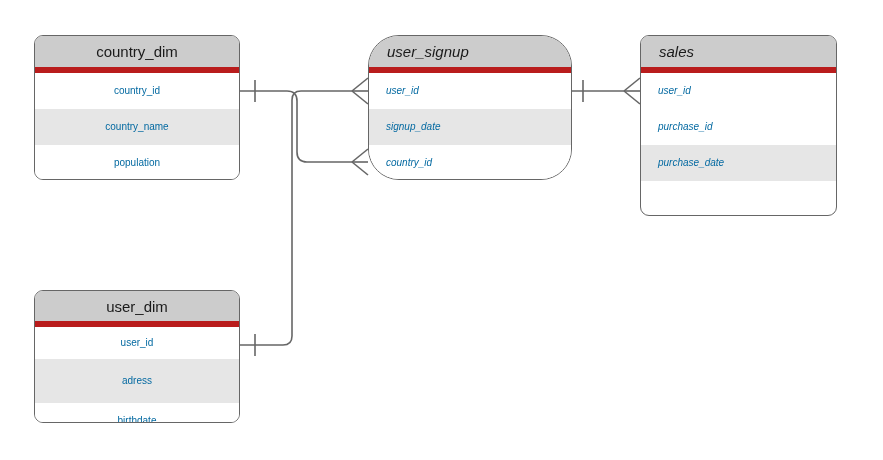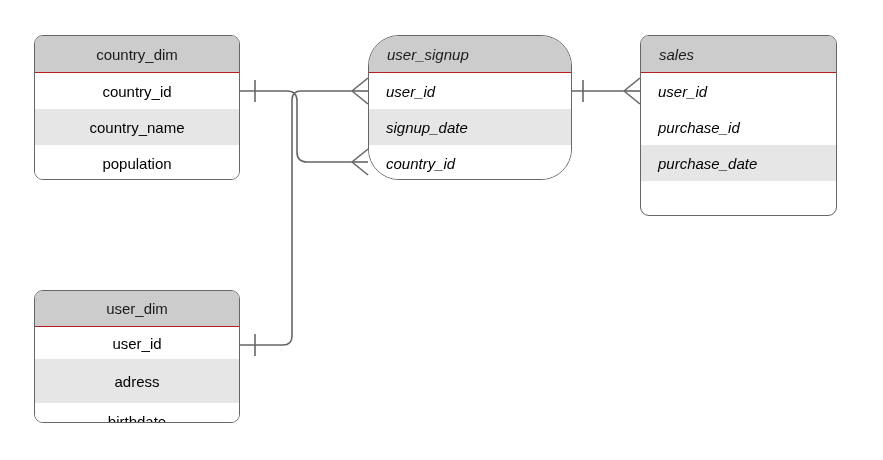--- a/index.html
+++ b/index.html
@@ -40,27 +40,27 @@
     box-shadow: 0 0 0 0 rgba(0,0,0,0);
   }
   .entity-title {
     box-sizing: border-box;
     background: #cccccc;
     color: #1a1a1a;
     font-size: 15px;
     line-height: 1;
     display: flex;
     align-items: center;
-    border-bottom: 1px solid #b91c1c;
+    border-bottom: 6px solid #b91c1c;
     height: 37px;
   }
   .entity-row {
     box-sizing: border-box;
-    color: #000000;
-    font-size: 15px;
+    color: #0369a1;
+    font-size: 10px;
     line-height: 1;
     display: flex;
     align-items: center;
     height: 36px;
   }
   .entity-row.alt {
     background: #e6e6e6;
   }
   .entity-row.plain {
     background: #ffffff;

